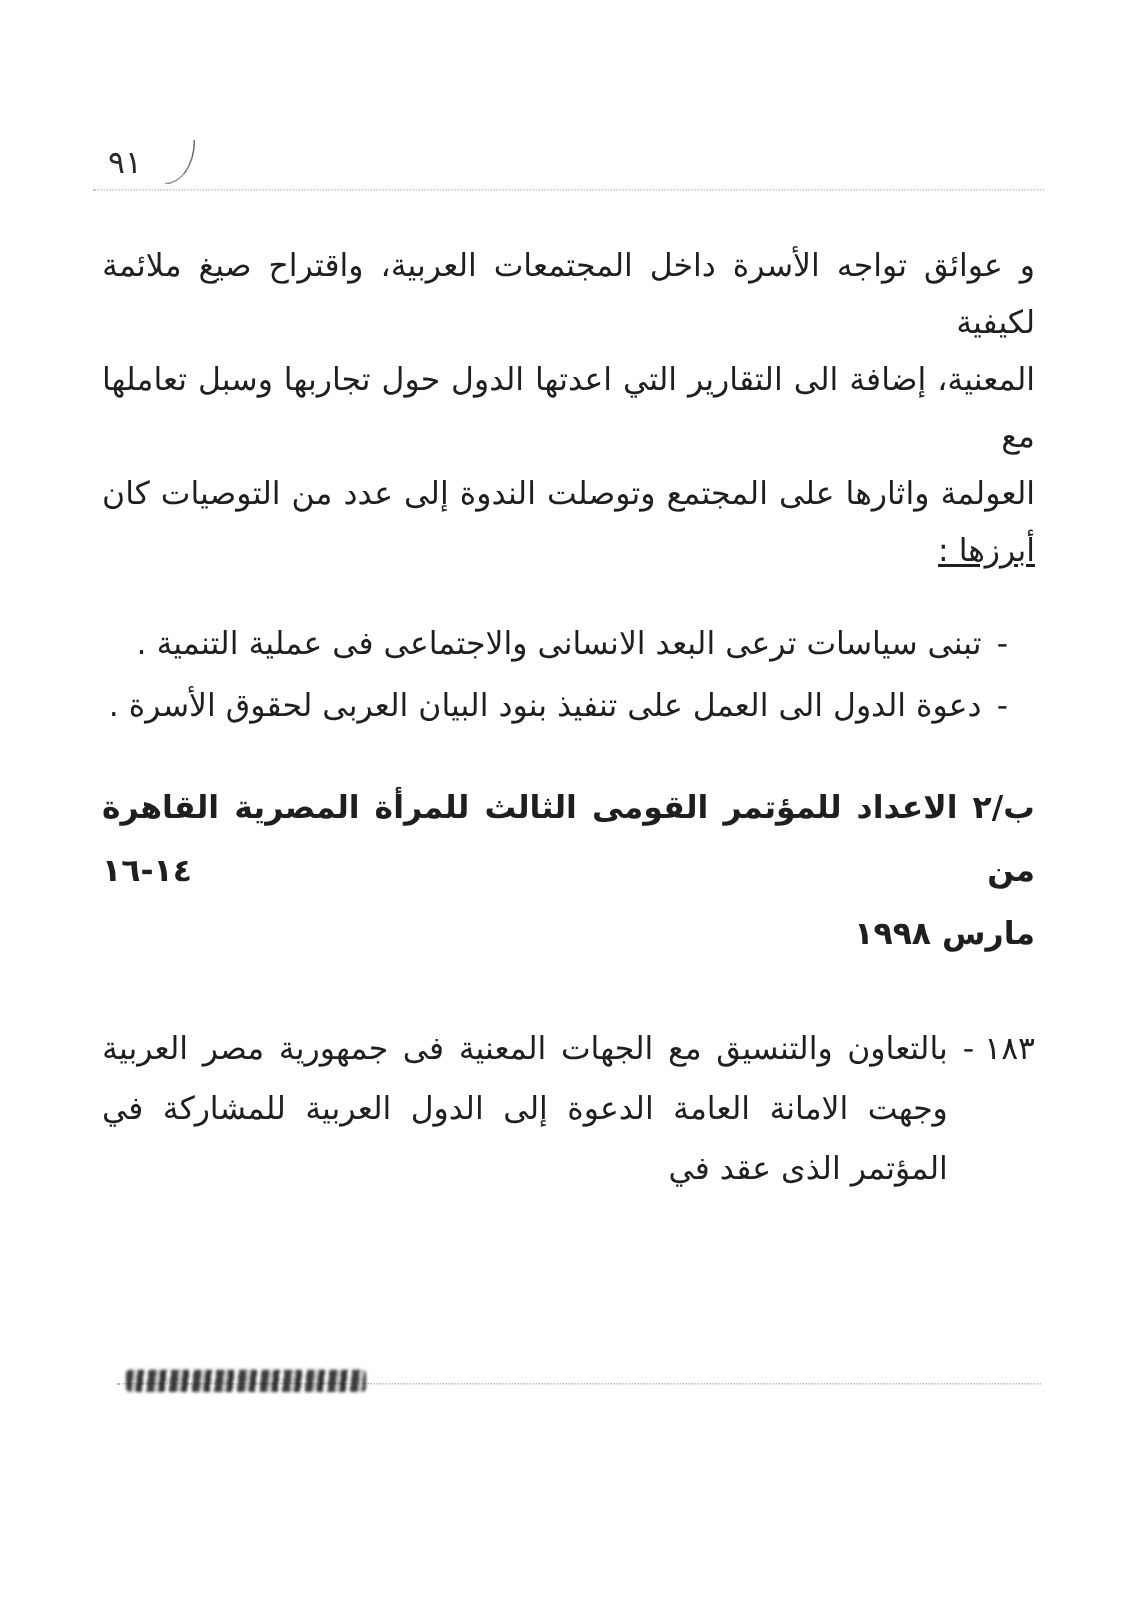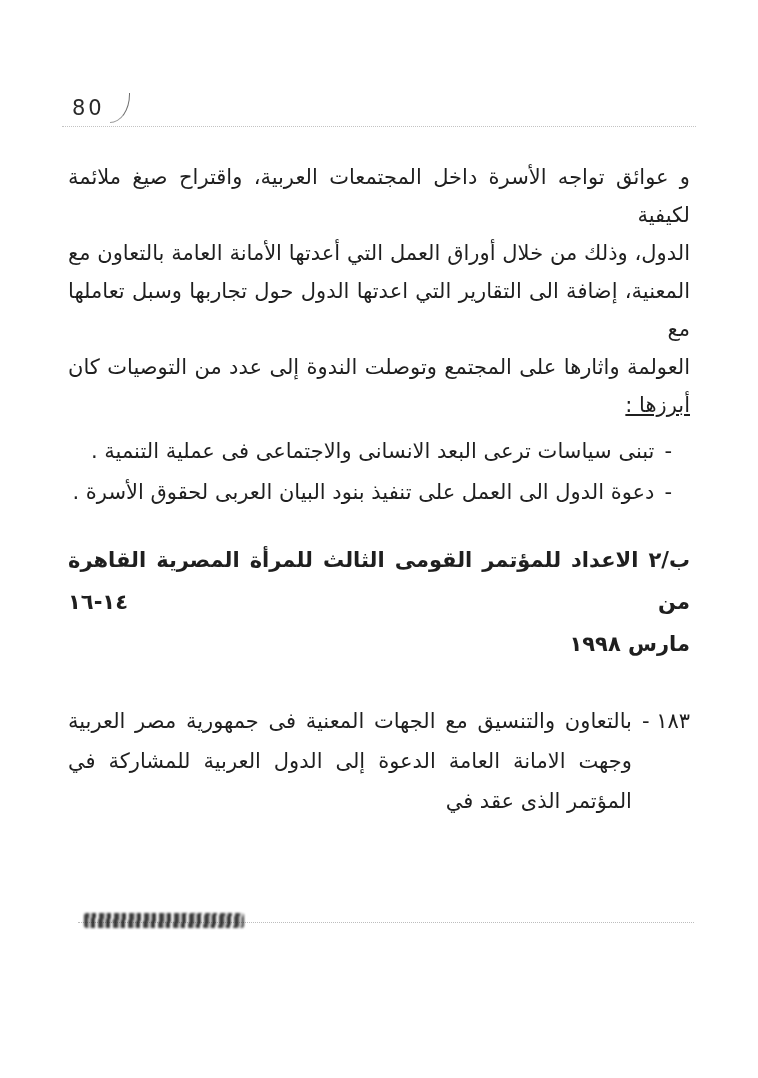--- a/index.html
+++ b/index.html
@@ -39,21 +39,21 @@
   .pline {
     text-align:justify;
     text-align-last:justify;
   }
   .pline.last {
     text-align:right;
     text-align-last:right;
     text-decoration:underline;
   }
 
-  .bullets { list-style:none; margin-top:8px; }
+  .bullets { list-style:none; margin-top:24px; }
   .bullet {
     text-align:justify;
     text-indent:18px;
     margin-top:3px;
   }
   .dash { margin-left:10px; }
 
   .heading {
     margin-top:28px;
     font-weight:bold;
@@ -92,34 +92,33 @@
     border-radius:3px;
   }
 </style>
 </head>
 <body>
 
 <div class="page">
 
   <header class="page-header">
     <div class="pagenum-wrap">
-      <span class="pagenum">80</span>
+      <span class="pagenum">٩١</span>
       <span class="pagenum-arc"></span>
     </div>
     <div class="top-rule"></div>
   </header>
 
   <main class="content" dir="rtl">
 
     <div class="para">
 
         <div class="pline">و عوائق تواجه الأسرة داخل المجتمعات العربية، واقتراح صيغ ملائمة لكيفية</div>
 
 
-        <div class="pline">الدول، وذلك من خلال أوراق العمل التي أعدتها الأمانة العامة بالتعاون مع</div>
 
 
         <div class="pline">المعنية، إضافة الى التقارير التي اعدتها الدول حول تجاربها وسبل تعاملها مع</div>
 
         <div class="pline">العولمة واثارها على المجتمع وتوصلت الندوة إلى عدد من التوصيات كان</div>
       </div>
     <div class="pline last">أبرزها :</div>
 
     <ul class="bullets">
 

